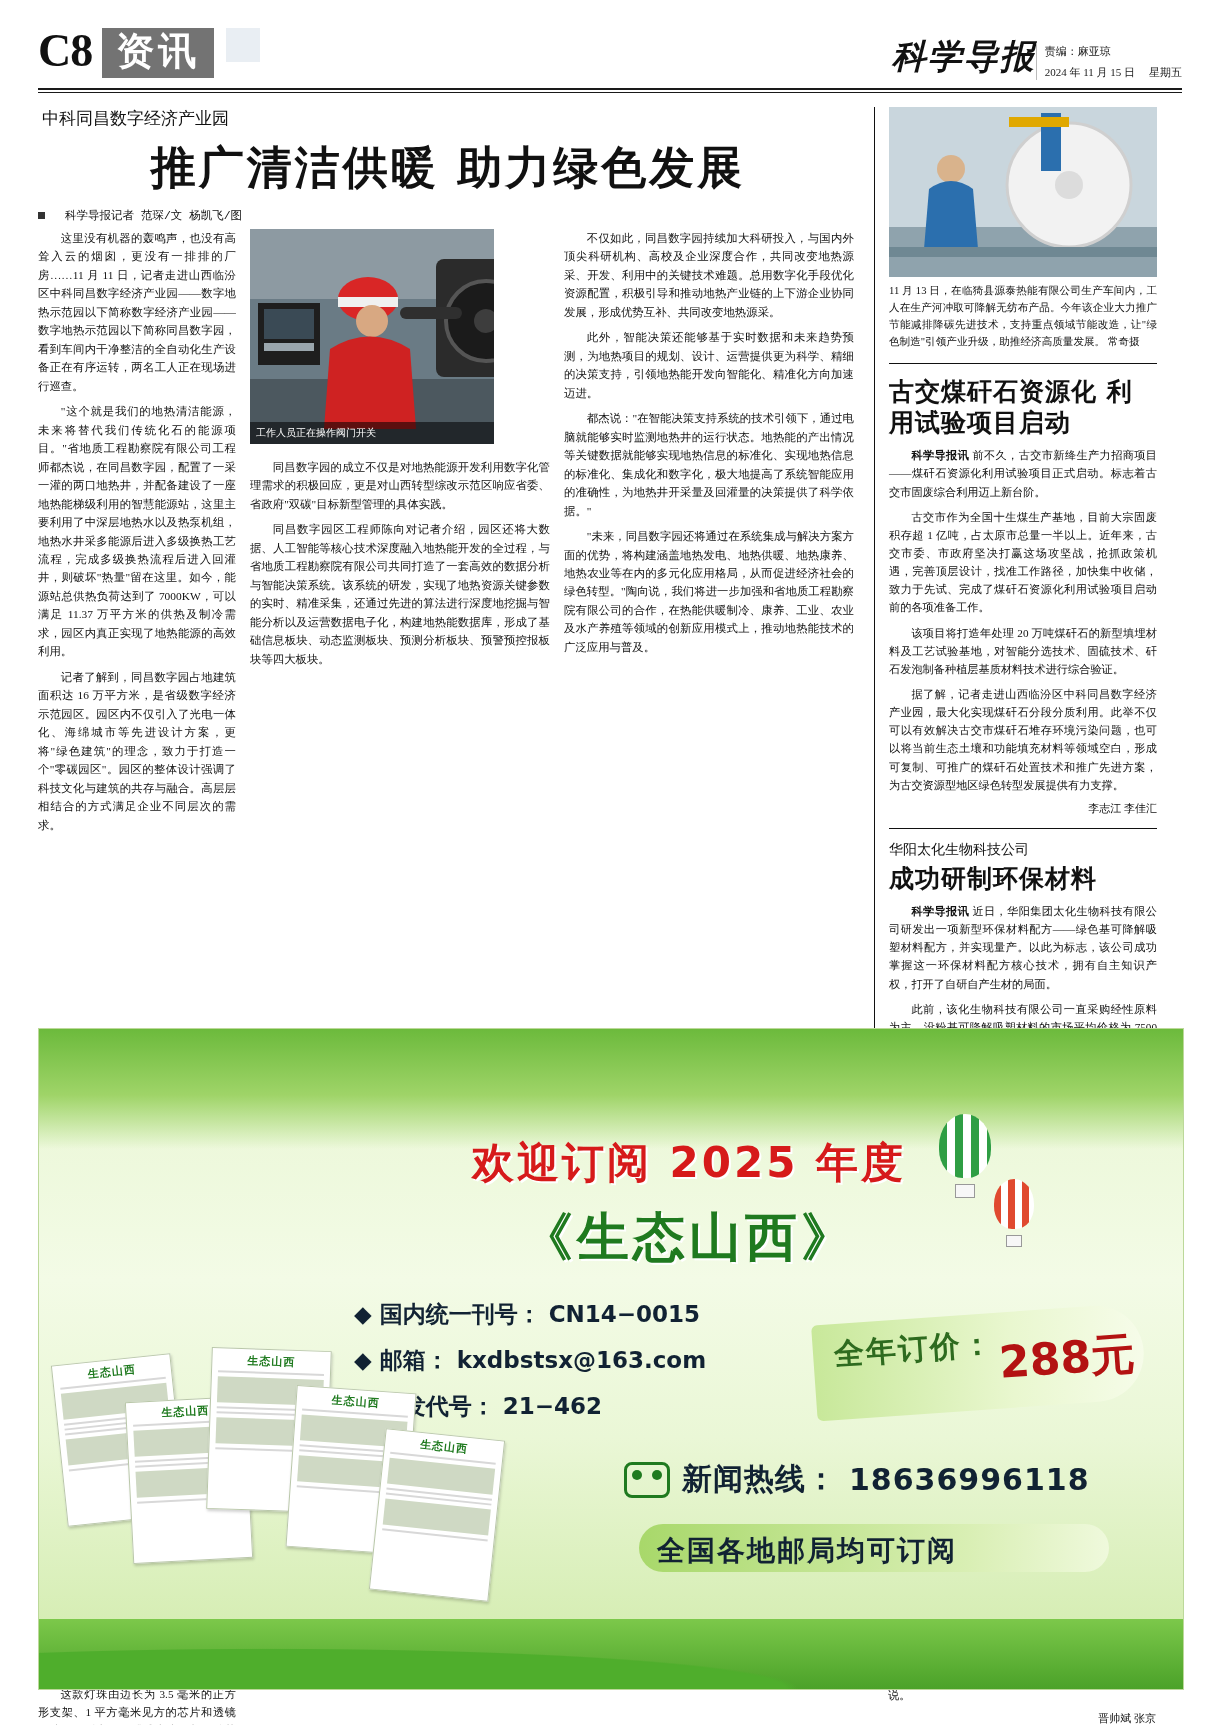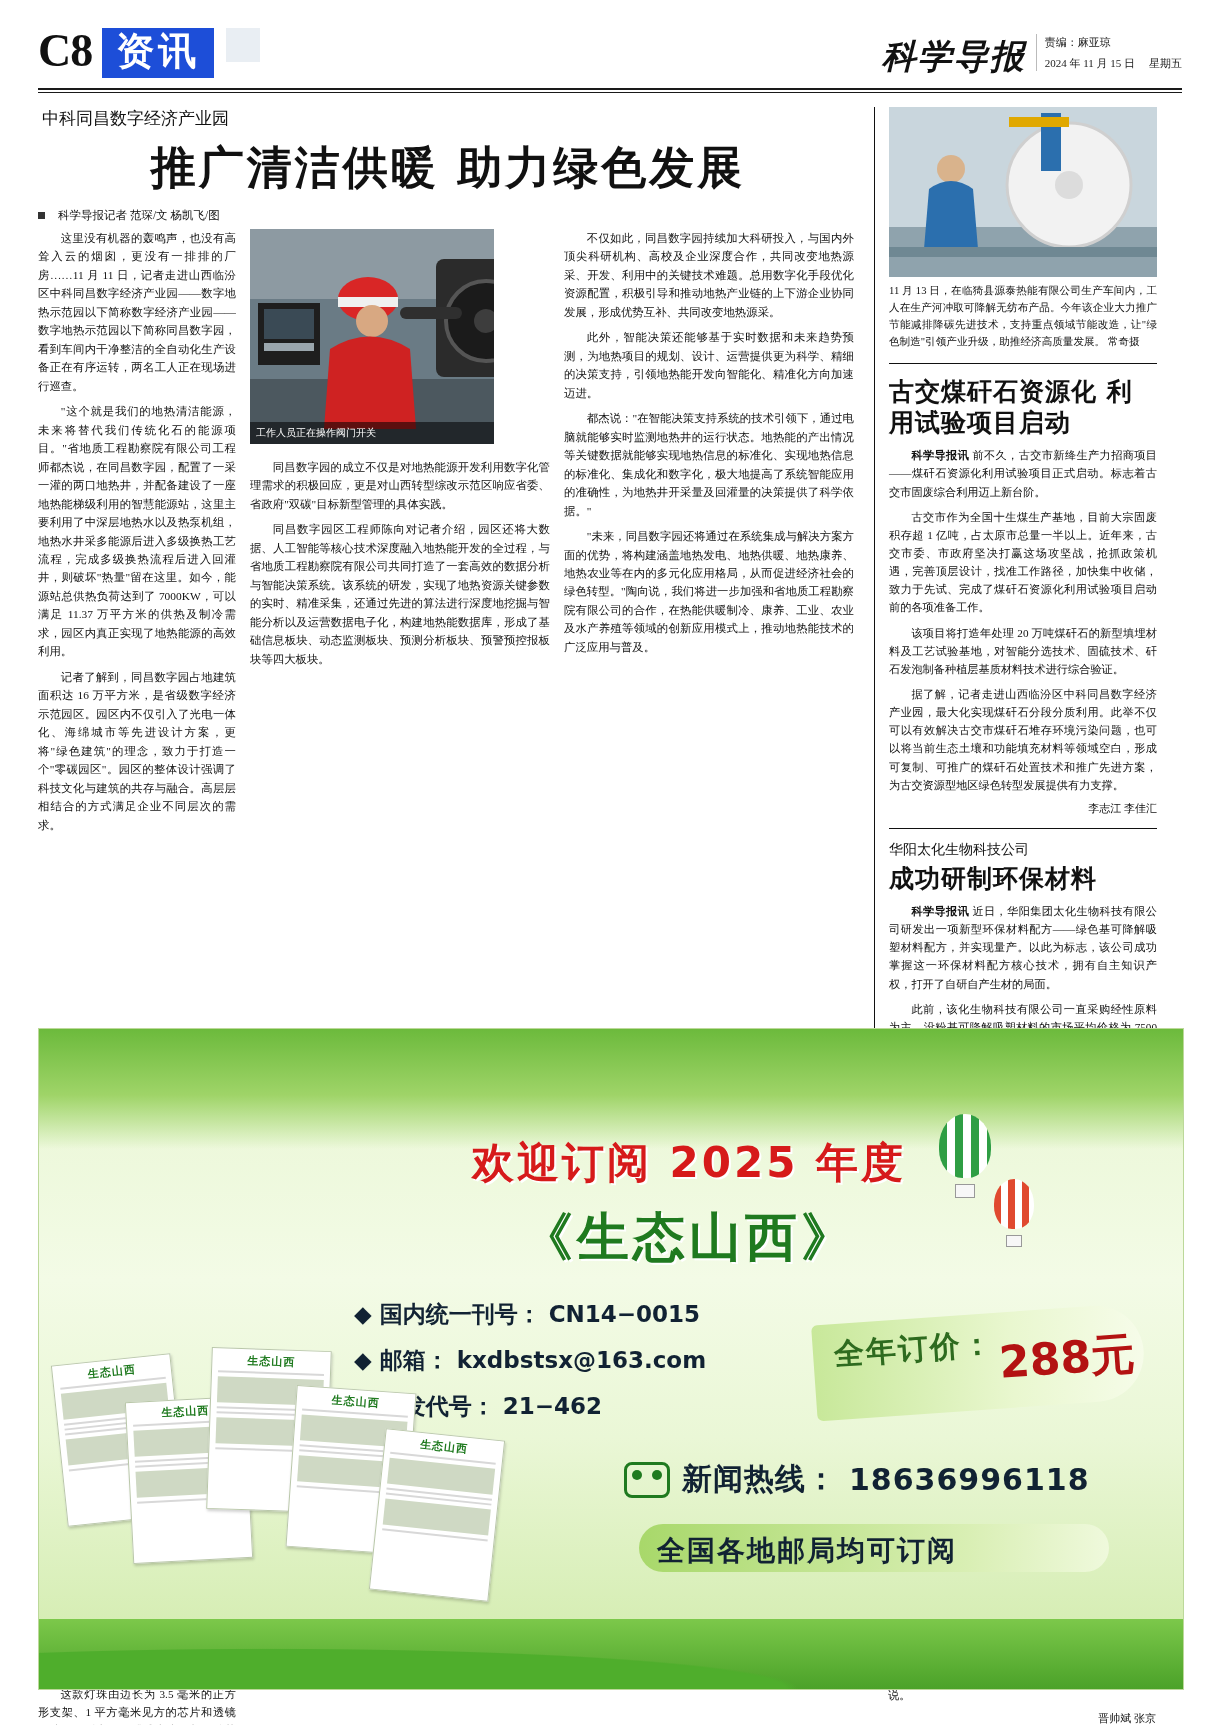--- a/index.html
+++ b/index.html
@@ -9,35 +9,35 @@
     color:#111;
     position:relative;
     overflow:hidden;
   }
   .page{position:relative;width:1220px;height:1725px;box-sizing:border-box;padding:28px 38px 0 38px;}
 
   
   .masthead{display:flex;align-items:flex-start;justify-content:space-between;}
   .mh-left{display:flex;align-items:flex-start;gap:10px;}
   .pageno{font-family:"Liberation Serif",serif;font-size:46px;font-weight:bold;letter-spacing:-1px;color:#111;line-height:1;}
-  .section-box{background:#1d4ed8;color:#fff;font-family:"DejaVu Sans",sans-serif;font-weight:bold;font-size:38px;padding:4px 14px 6px 14px;letter-spacing:4px;line-height:1.05;}
+  .section-box{background:#737373;color:#fff;font-family:"DejaVu Sans",sans-serif;font-weight:bold;font-size:38px;padding:4px 14px 6px 14px;letter-spacing:4px;line-height:1.05;}
   .section-rule{height:34px;width:34px;background:#e9eef3;margin-left:2px;}
-  .mh-right{display:flex;align-items:flex-start;gap:10px;margin-top:6px;}
+  .mh-right{display:flex;align-items:flex-end;margin-top:6px;}
   .paper-title{font-family:"Liberation Serif",serif;font-weight:bold;font-size:34px;color:#111;letter-spacing:2px;font-style:italic;}
   .mh-meta{font-size:11px;color:#222;line-height:1.5;text-align:left;border-left:1px solid #bbb;padding-left:8px;}
   .mh-meta .row2{display:flex;gap:14px;margin-top:4px;}
   .mh-rule{margin-top:8px;border-top:2px solid #1a1a1a;}
   .mh-rule2{border-top:1px solid #1a1a1a;margin-top:2px;}
 
   
   .lead{margin-top:14px;display:flex;gap:0;}
   .lead-main{width:820px;}
   .kicker{font-family:"DejaVu Sans",sans-serif;font-size:17px;color:#111;margin-left:4px;}
   .headline{font-family:"DejaVu Sans",sans-serif;font-weight:bold;font-size:45px;letter-spacing:3px;text-align:center;margin:8px 0 10px 0;}
-  .byline{font-family:Liberation Serif, serif;font-size:11.5px;color:#111;display:flex;align-items:center;gap:13px;margin-bottom:6px;}
+  .byline{font-family:Liberation Mono, monospace;font-size:11.5px;color:#111;display:flex;align-items:center;gap:20px;margin-bottom:6px;}
   .byline .sq{width:7px;height:7px;background:#333;display:inline-block;}
 
   .cols3{display:flex;gap:14px;}
   .col{font-size:11.4px;line-height:1.62;text-align:justify;color:#111;}
   .col p{margin:0 0 7px 0;text-indent:2em;}
   .c1{width:198px}.c2{width:300px}.c3{width:290px}
 
   .photo{width:244px;height:215px;position:relative;overflow:hidden;background:#d946ef;margin-bottom:14px;}
   .photo .cap{position:absolute;left:0;right:0;bottom:0;background:rgba(0,0,0,.55);color:#fff;font-size:10px;padding:3px 6px;font-family:"DejaVu Sans",sans-serif;}
 

